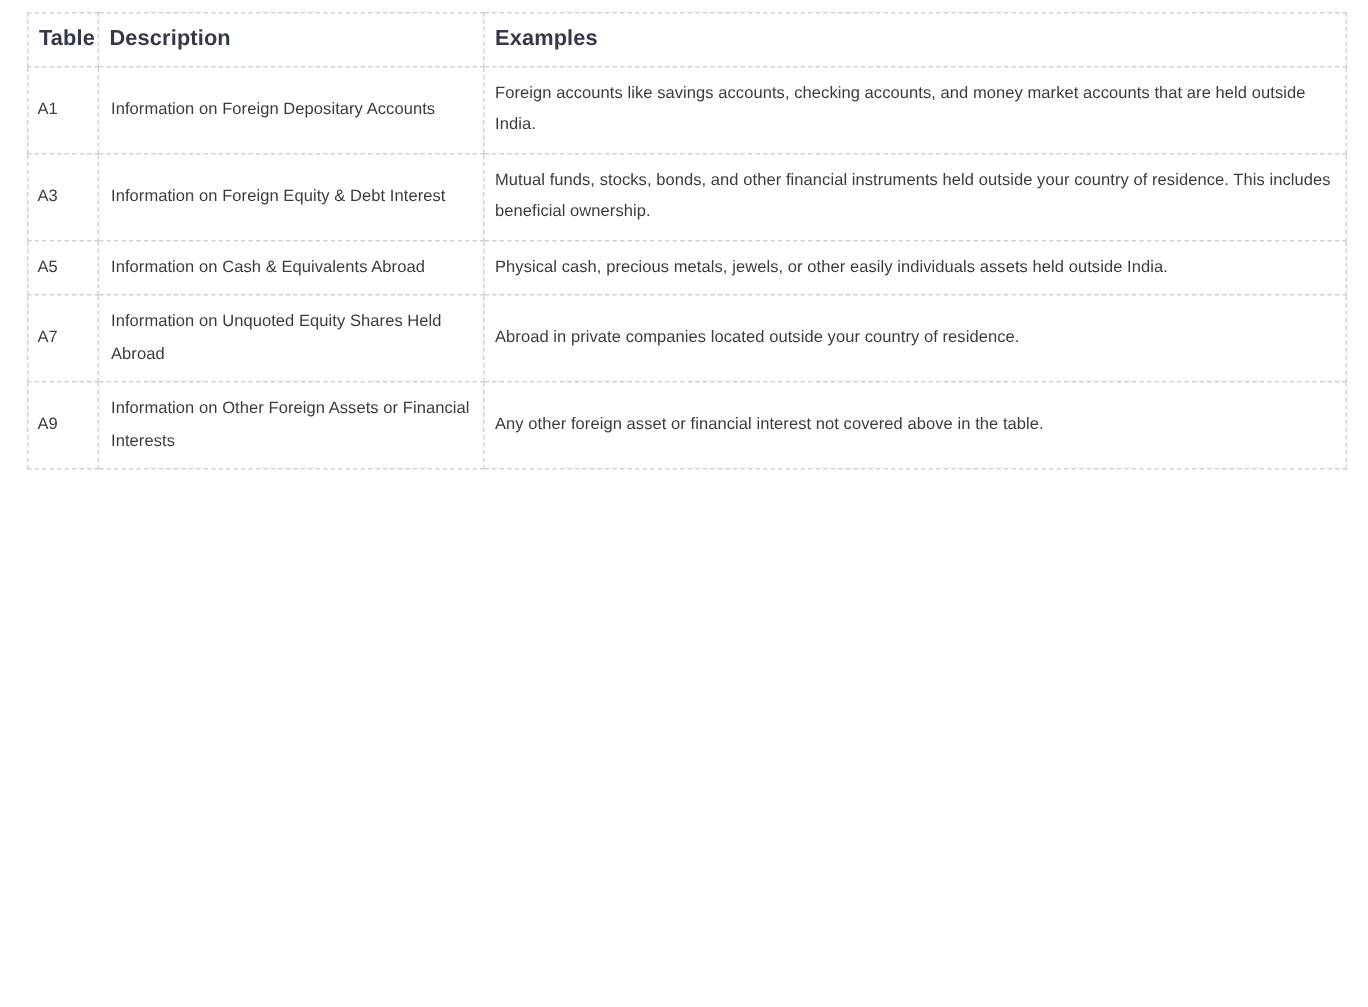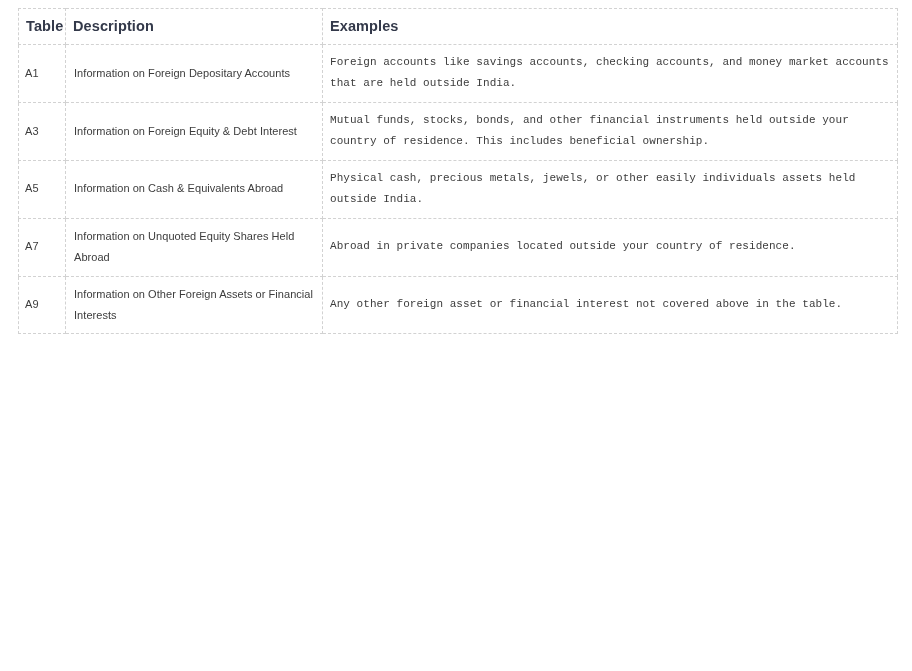--- a/index.html
+++ b/index.html
@@ -68,21 +68,20 @@
   }
 
   tbody td.cell-description {
     padding-left: 8px;
     padding-right: 4px;
   }
 
   tbody td.cell-examples {
     padding-left: 7px;
     padding-right: 8px;
-    font-family: Liberation Mono, monospace;
   }
 </style>
 </head>
 <body>
 
 <div class="page">
   <table class="schedule-table">
     <colgroup>
       <col class="col-table">
       <col class="col-description">

